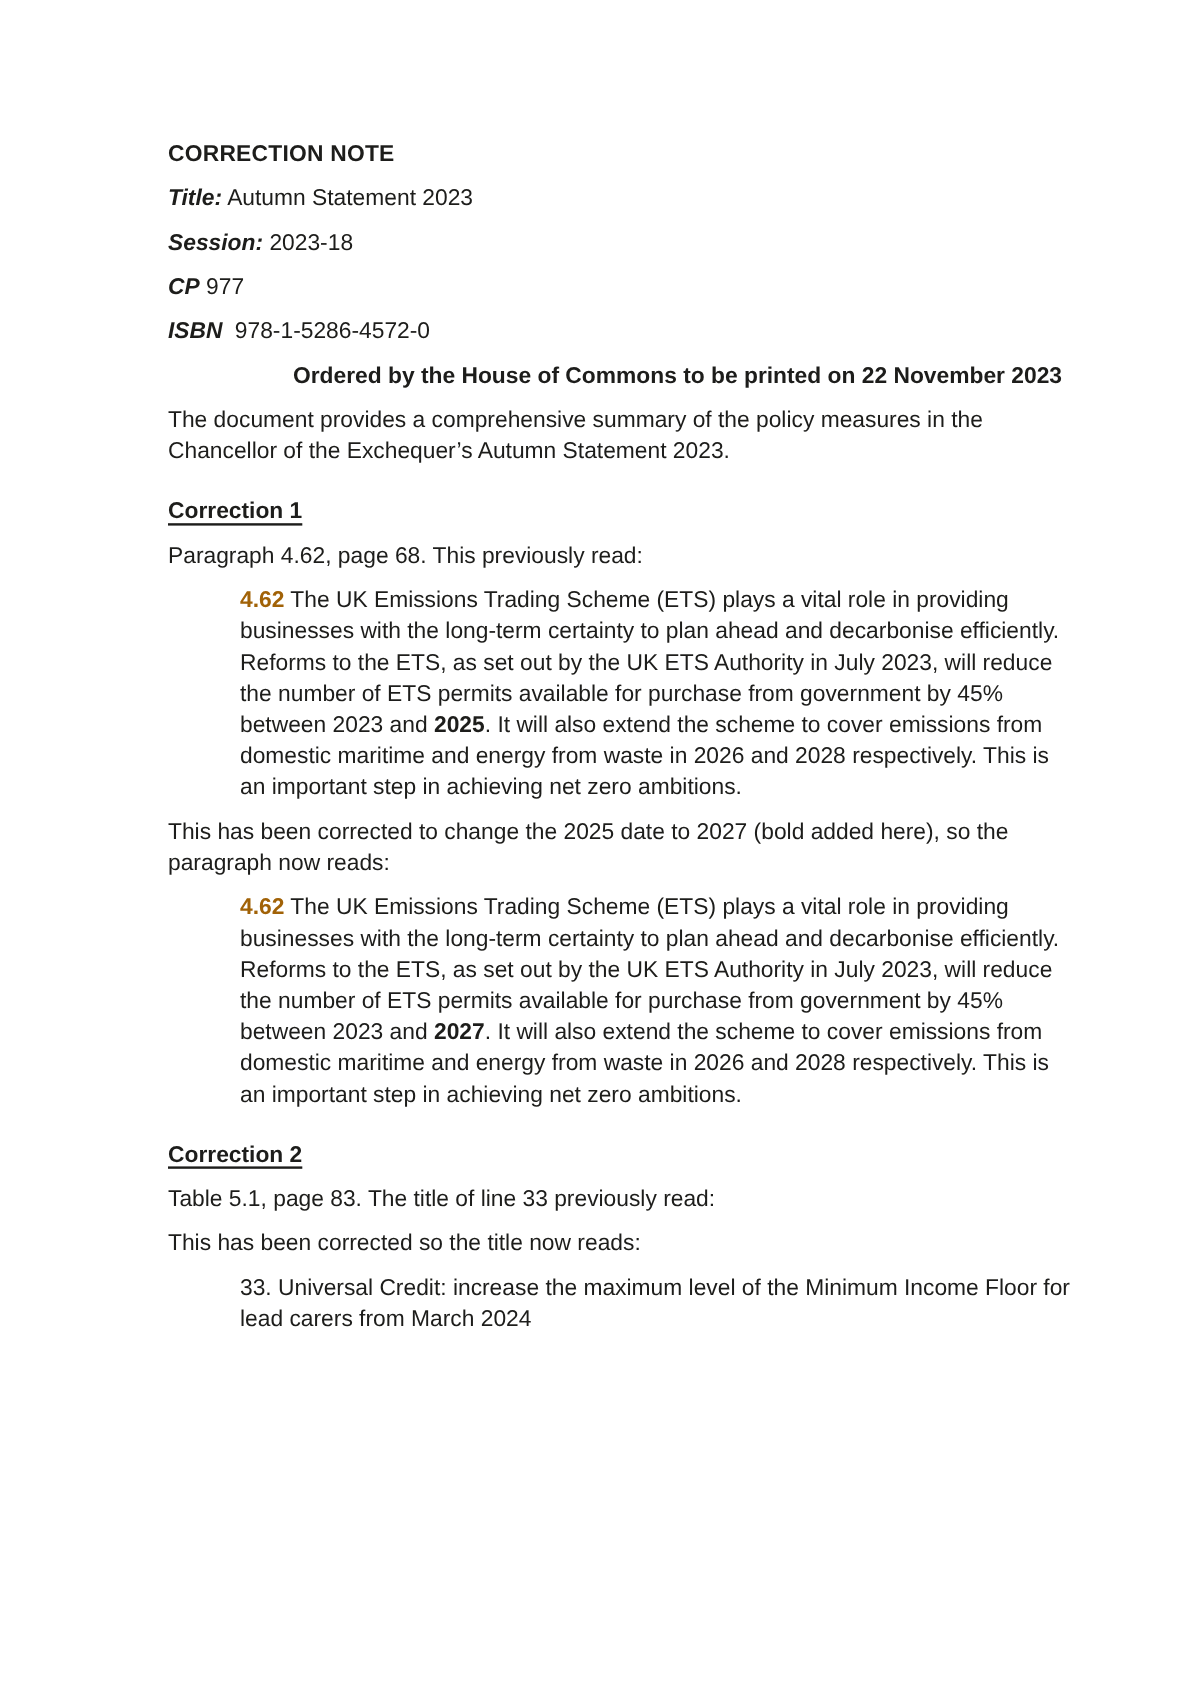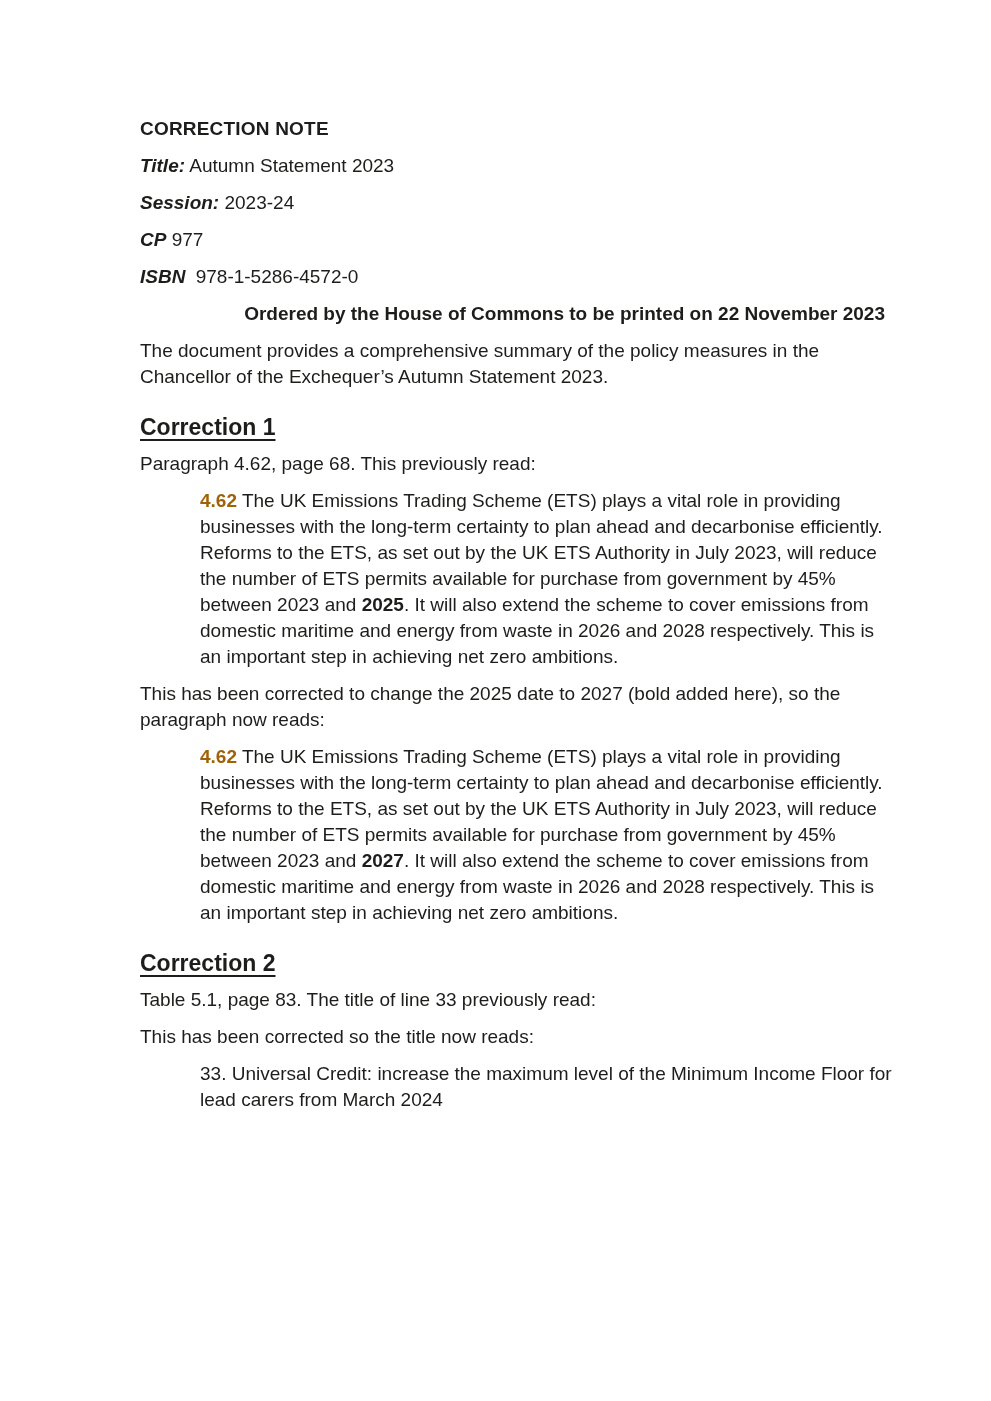--- a/index.html
+++ b/index.html
@@ -29,21 +29,21 @@
     max-width: 745px;
   }
   h1.doc-heading {
     font-size: 19px;
     line-height: 26px;
     font-weight: 700;
     letter-spacing: 0.2px;
   }
   .bold { font-weight: 700; }
   h2.correction-heading {
-    font-size: 23px;
+    font-size: 19px;
     line-height: 26px;
     font-weight: 700;
     text-decoration: underline;
     text-underline-offset: 4px;
     text-decoration-thickness: 2px;
     margin-top: 24px;
   }
   p.ordered { font-weight: 700; text-align: right; }
   p.quote {
     margin-left: 60px;
@@ -59,21 +59,21 @@
 </head>
 <body>
 
 <div class="page">
   <div class="content">
 
     <h1 class="doc-heading">CORRECTION NOTE</h1>
 
     <p><span class="meta-label">Title:</span> <span>Autumn Statement 2023</span></p>
 
-    <p><span class="meta-label">Session:</span> <span>2023-24</span></p>
+    <p><span class="meta-label">Session:</span> <span>2023-18</span></p>
 
     <p><span class="meta-label">CP</span> <span>977</span></p>
 
     <p><span class="meta-label">ISBN</span> <span class="isbn-gap">978-1-5286-4572-0</span></p>
 
     <p class="ordered">Ordered by the House of Commons to be printed on 22 November 2023</p>
 
     <p>The document provides a comprehensive summary of the policy measures in the Chancellor of the Exchequer’s Autumn Statement 2023.</p>
 
     <section>

